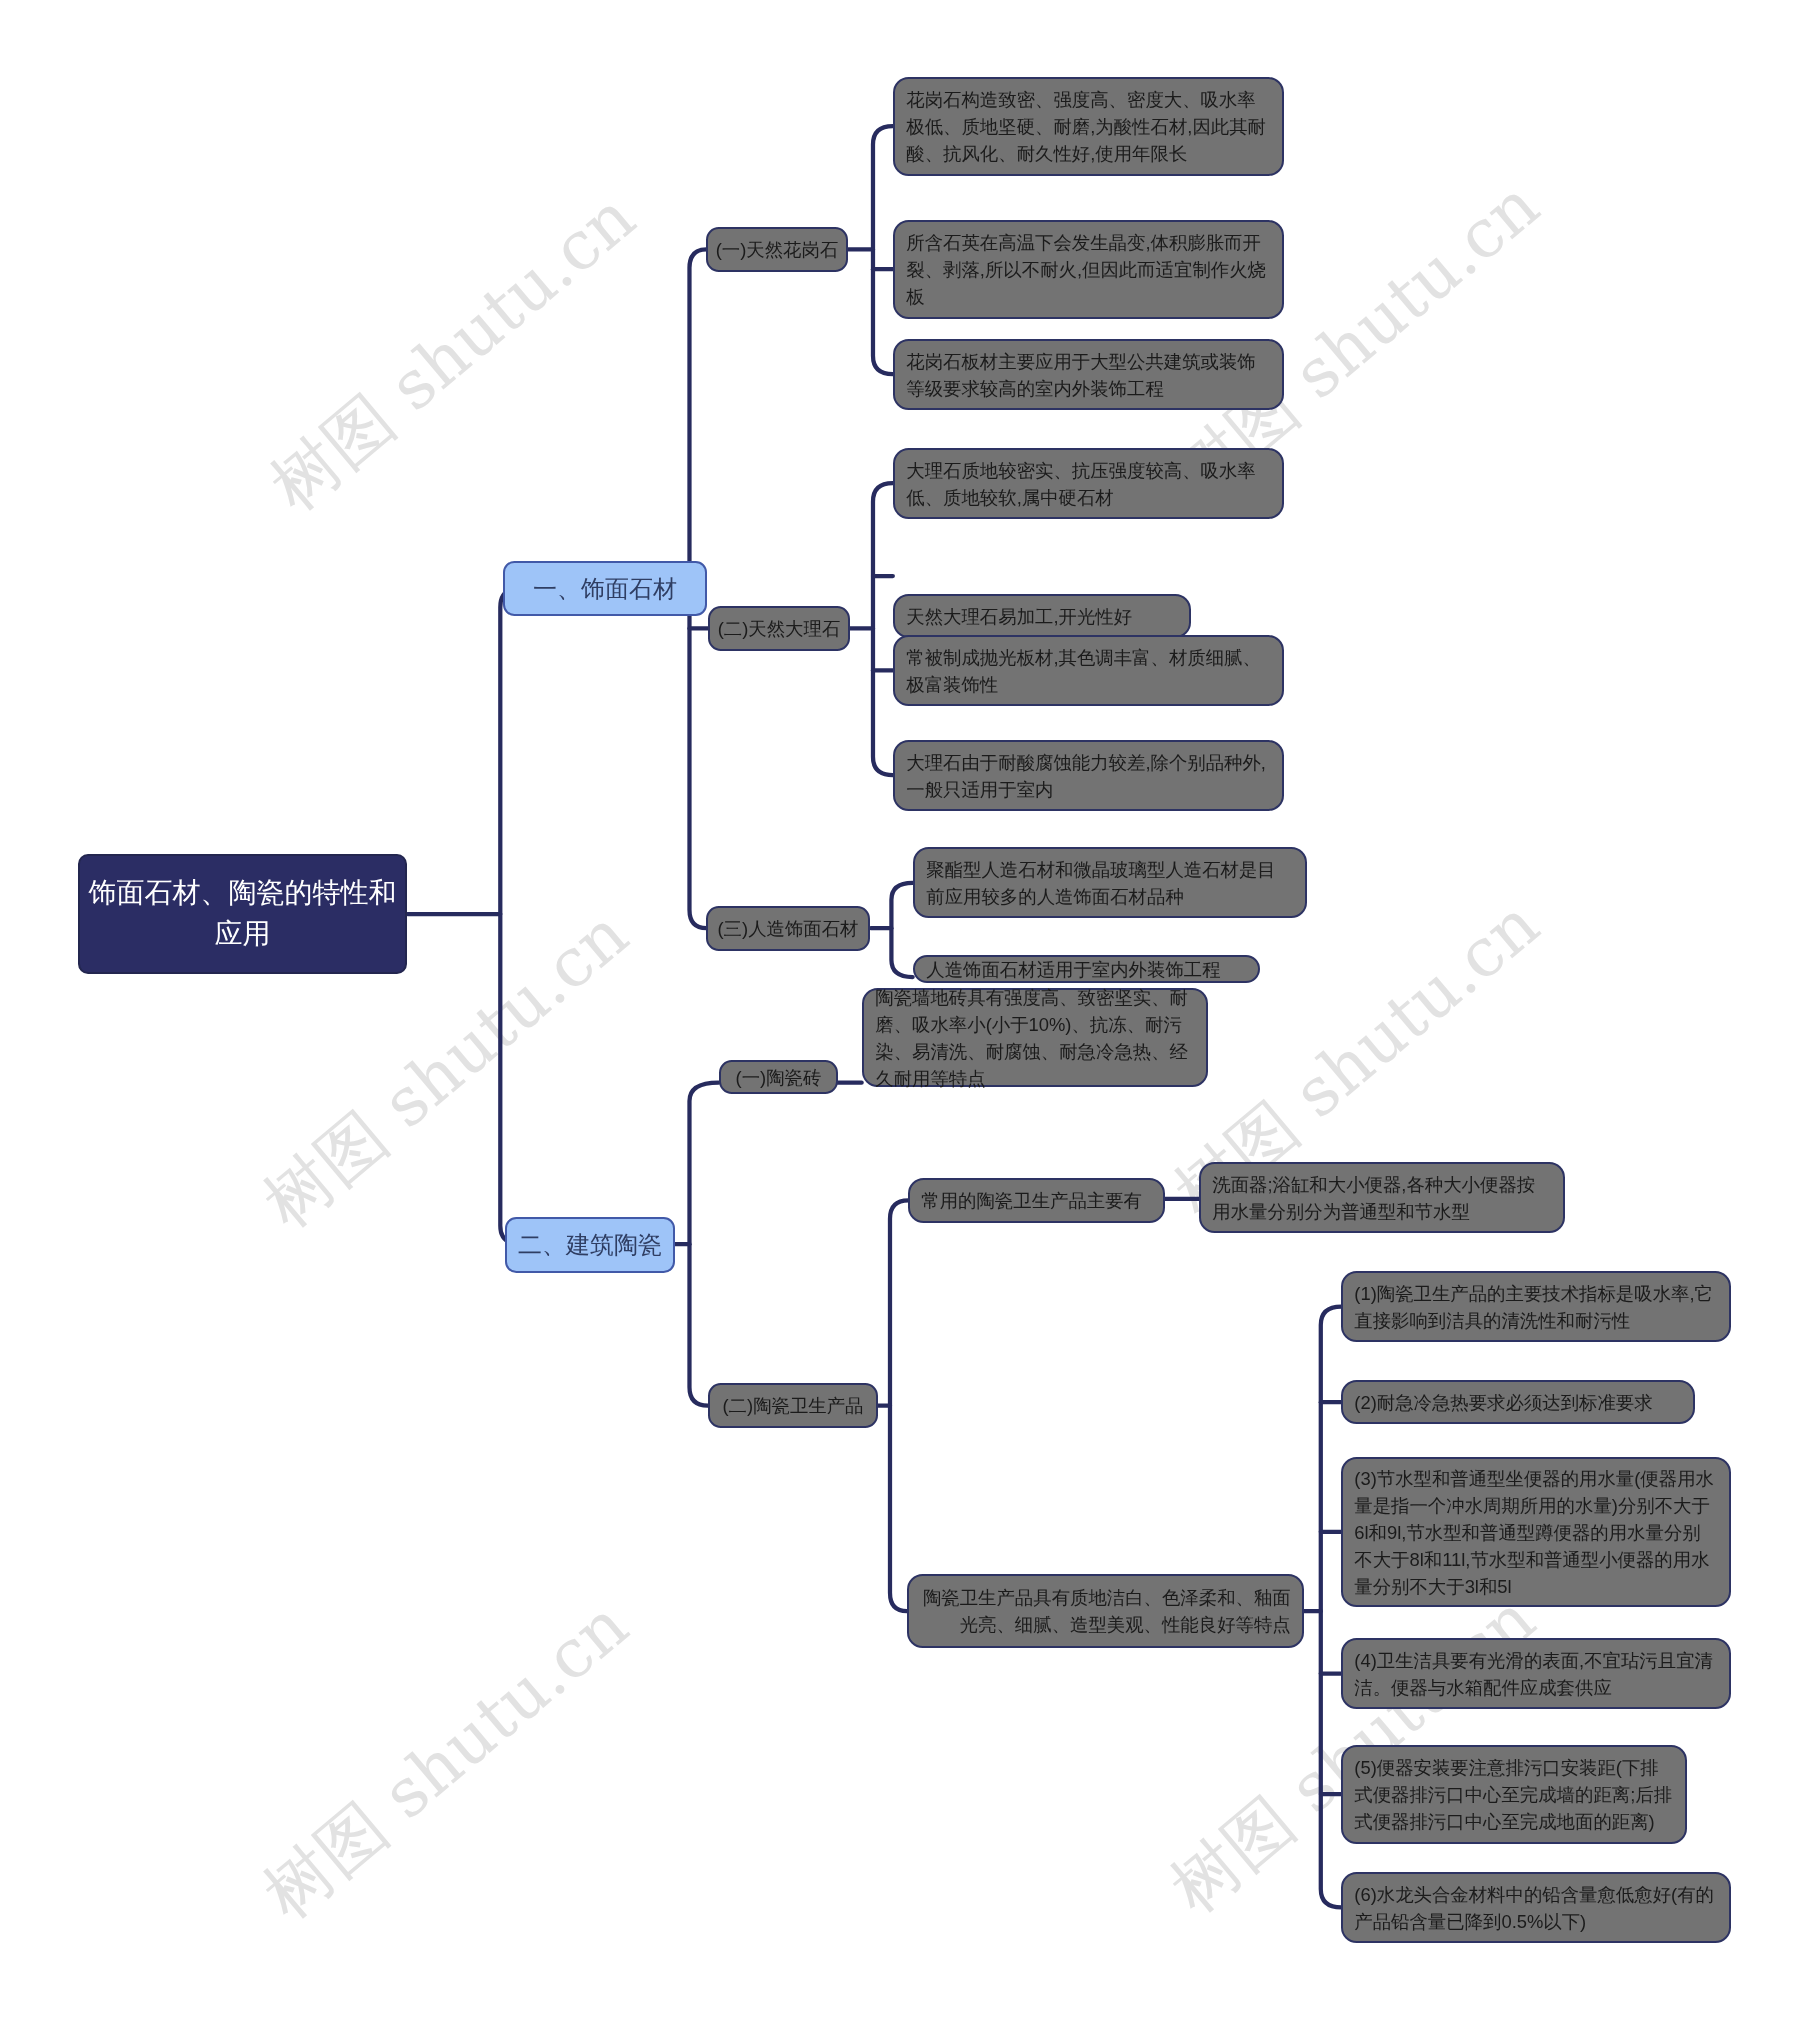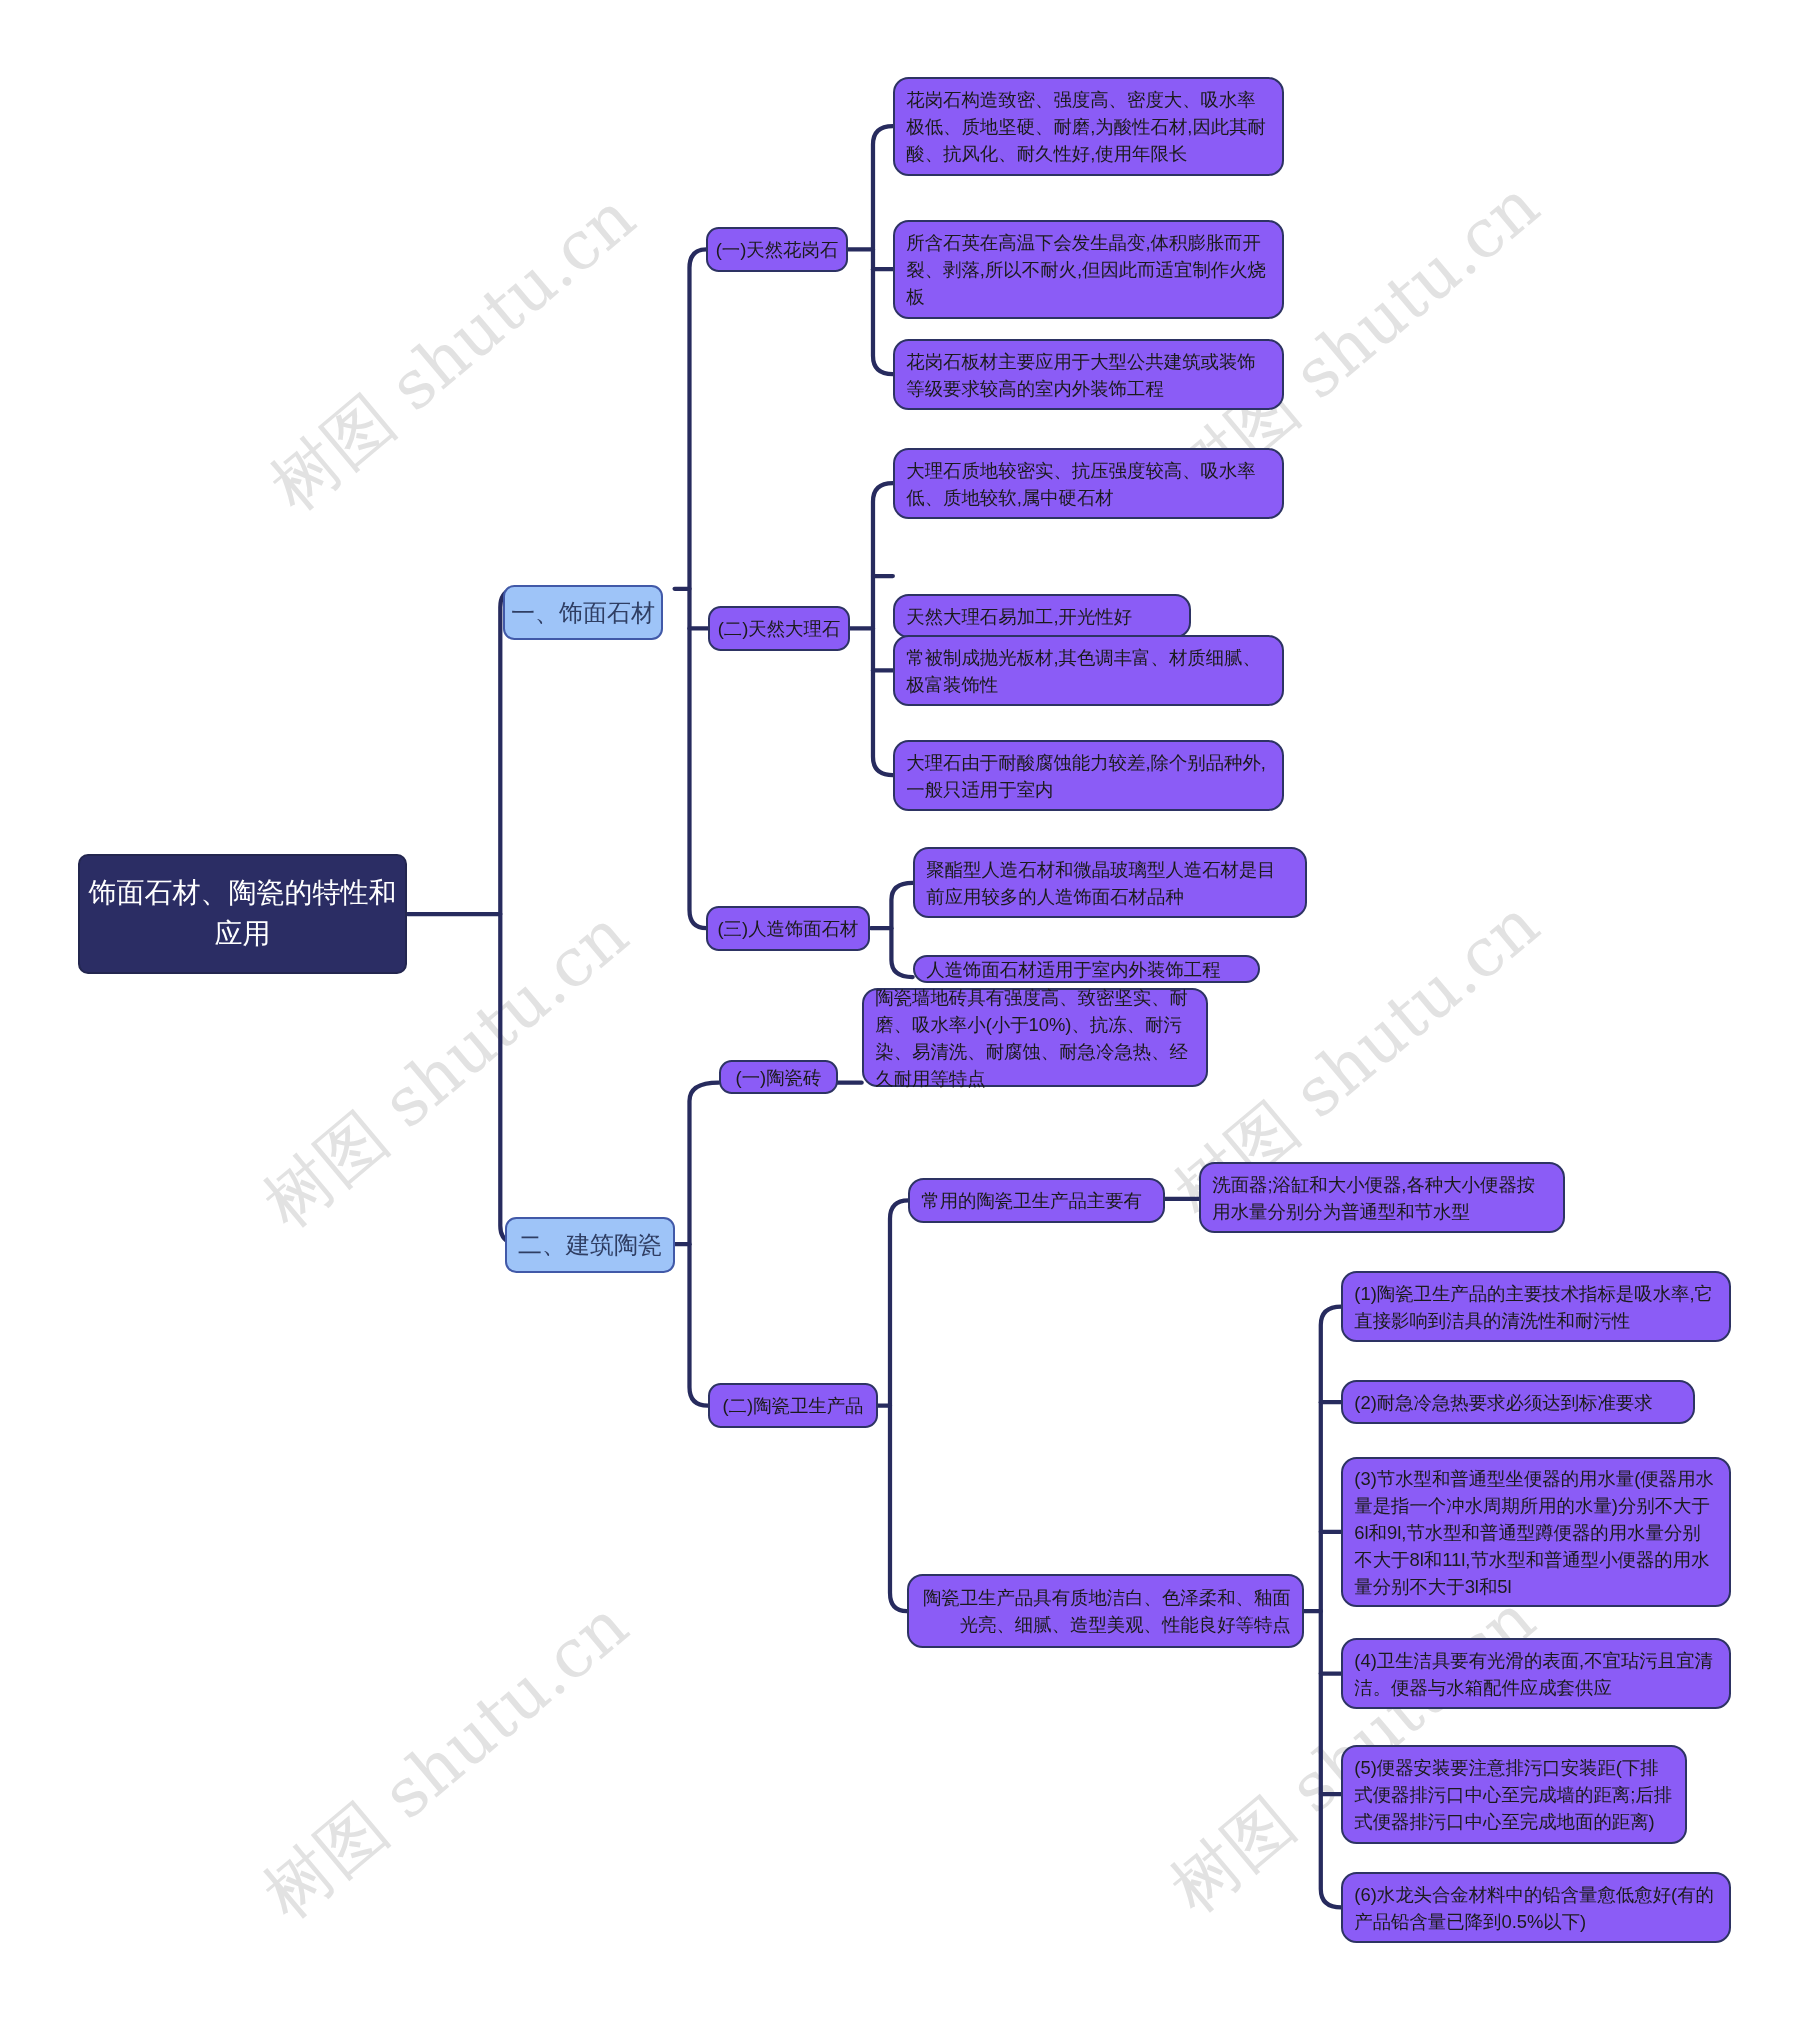--- a/index.html
+++ b/index.html
@@ -10,21 +10,21 @@
   .canvas{position:absolute;left:0;top:0;width:1814px;height:2025px;}
   .watermark{
     position:absolute;z-index:0;color:#e2e2e2;font-size:67px;white-space:nowrap;
     font-family:"DejaVu Serif","Liberation Serif",serif;
     transform:translate(-50%,-50%) rotate(-40deg);user-select:none;
   }
   svg.wires{position:absolute;left:0;top:0;z-index:1;}
   svg.wires path{fill:none;stroke:#272b5e;stroke-width:6;stroke-linecap:round;}
   .node{
     position:absolute;z-index:2;box-sizing:border-box;display:flex;align-items:center;
-    color:#1b1b1b;background:#8b5cf6;border:2.1px solid #2d3363;
+    color:#1b1b1b;background:#737373;border:2.1px solid #2d3363;
   }
   .leaf{
     border-radius:15.6px;font-size:18.4px;line-height:27px;padding:0 11.3px;
     text-align:left;justify-content:flex-start;
   }
   .label{
     border-radius:12.8px;font-size:18.4px;white-space:nowrap;justify-content:center;
     padding:0 4.3px;
     text-align:right;
   }
@@ -84,21 +84,21 @@
     <path d="M1893,1844 Q1864,1844 1864,1870 L1864,2666 Q1864,2692 1893,2692"></path>
     <path d="M1864,1979 H1893"></path>
     <path d="M1864,2162 H1893"></path>
     <path d="M1864,2362 H1893"></path>
     <path d="M1864,2532 H1893"></path>
     <path d="M1840,2274 H1864"></path>
   </svg>
 
   <div class="node root" style="left:78px;top:854px;width:329px;height:120px;">饰面石材、陶瓷的特性和应用</div>
 
-  <div class="node branch" style="left:503px;top:561px;width:160px;height:55px;margin-top:24px;">一、饰面石材</div>
+  <div class="node branch" style="left:503px;top:561px;width:204px;height:55px;">一、饰面石材</div>
   <div class="node branch" style="left:505px;top:1217px;width:170px;height:56px;">二、建筑陶瓷</div>
 
   <div class="node label" style="left:706px;top:227px;width:142px;height:45px;">(一)天然花岗石</div>
   <div class="node label" style="left:708px;top:606px;width:142px;height:45px;">(二)天然大理石</div>
   <div class="node label" style="left:706px;top:906px;width:164px;height:45px;">(三)人造饰面石材</div>
 
   <div class="node leaf" style="left:893px;top:77px;width:391px;height:99px;">花岗石构造致密、强度高、密度大、吸水率极低、质地坚硬、耐磨,为酸性石材,因此其耐酸、抗风化、耐久性好,使用年限长</div>
   <div class="node leaf" style="left:893px;top:220px;width:391px;height:99px;">所含石英在高温下会发生晶变,体积膨胀而开裂、剥落,所以不耐火,但因此而适宜制作火烧板</div>
   <div class="node leaf" style="left:893px;top:339px;width:391px;height:71px;">花岗石板材主要应用于大型公共建筑或装饰等级要求较高的室内外装饰工程</div>
 

